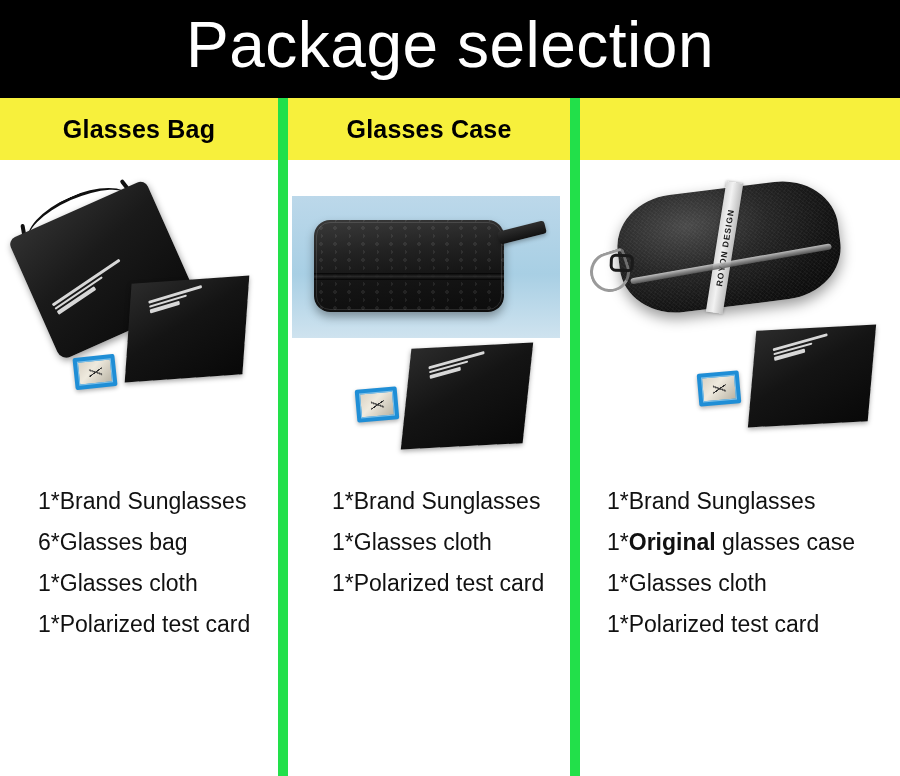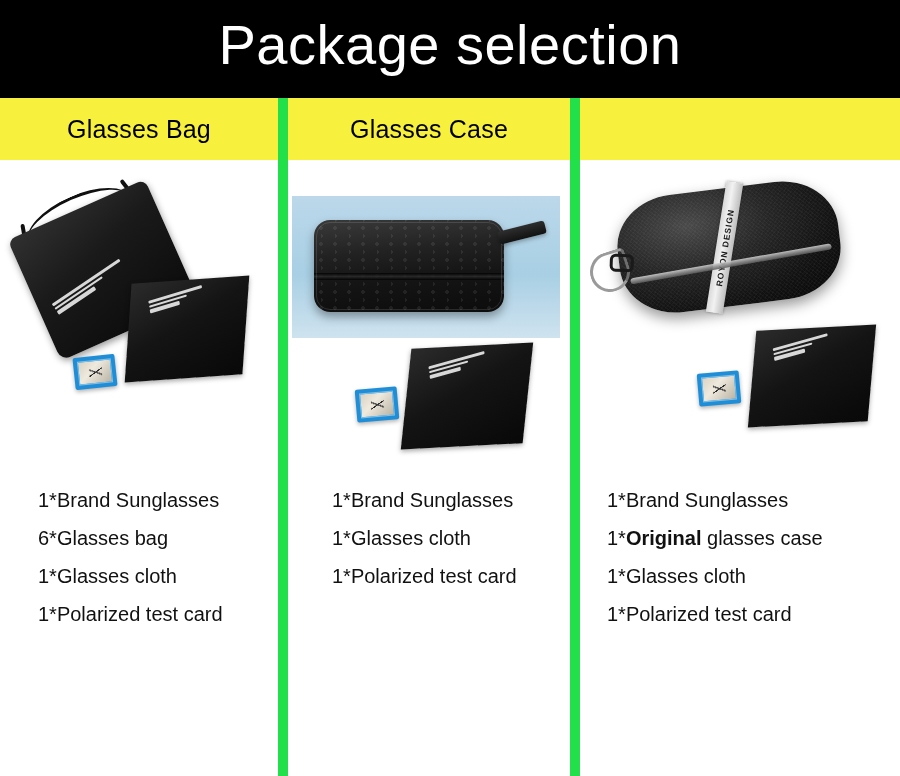--- a/index.html
+++ b/index.html
@@ -32,21 +32,21 @@
   .title-text {
     position: absolute;
     left: 0;
     top: 0;
     width: 900px;
     height: 98px;
     display: flex;
     align-items: center;
     justify-content: center;
     color: #ffffff;
-    font-size: 56px;
+    font-size: 64px;
     font-weight: 400;
     letter-spacing: 0.5px;
     line-height: 1;
     padding-bottom: 8px;
     box-sizing: border-box;
   }
 
   
   .header-band {
     position: absolute;
@@ -58,21 +58,21 @@
   }
   .header-cell {
     position: absolute;
     top: 98px;
     height: 62px;
     display: flex;
     align-items: center;
     justify-content: center;
     color: #000000;
     font-size: 25px;
-    font-weight: normal;
+    font-weight: bold;
     letter-spacing: 0.2px;
     box-sizing: border-box;
   }
   .header-cell.c0 { left: 0px;   width: 278px; }
   .header-cell.c1 { left: 288px; width: 282px; }
   .header-cell.c2 { left: 580px; width: 320px; }
 
   
   .divider {
     position: absolute;
@@ -365,21 +365,21 @@
     left: 0;
     width: 100%;
     top: 330px;
     box-sizing: border-box;
   }
   .column.col0 .spec-list { padding-left: 38px; }
   .column.col1 .spec-list { padding-left: 44px; }
   .column.col2 .spec-list { padding-left: 27px; }
 
   .spec-item {
-    font-size: 20px;
+    font-size: 23px;
     color: #111111;
     line-height: 1;
     margin-bottom: 18px;
     white-space: nowrap;
   }
   .spec-item b { font-weight: bold; }
 </style>
 </head>
 <body>
 

